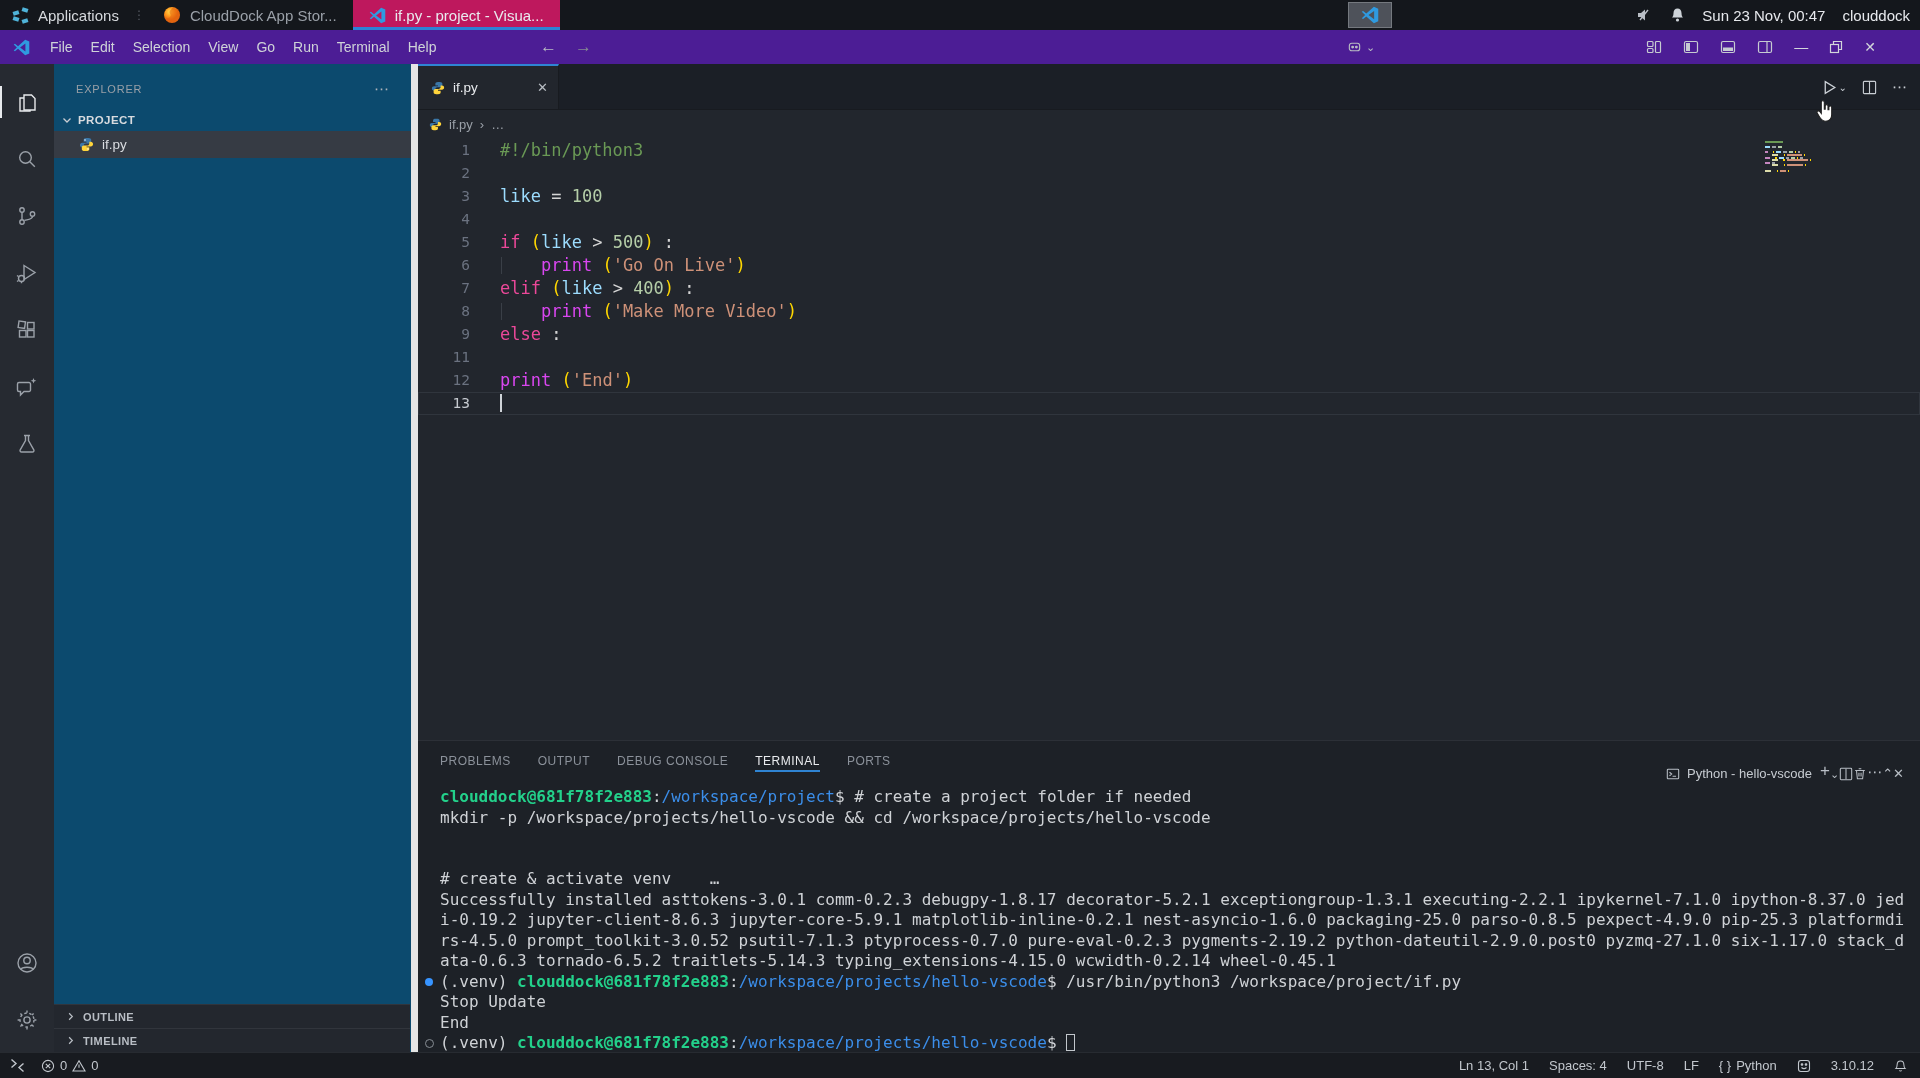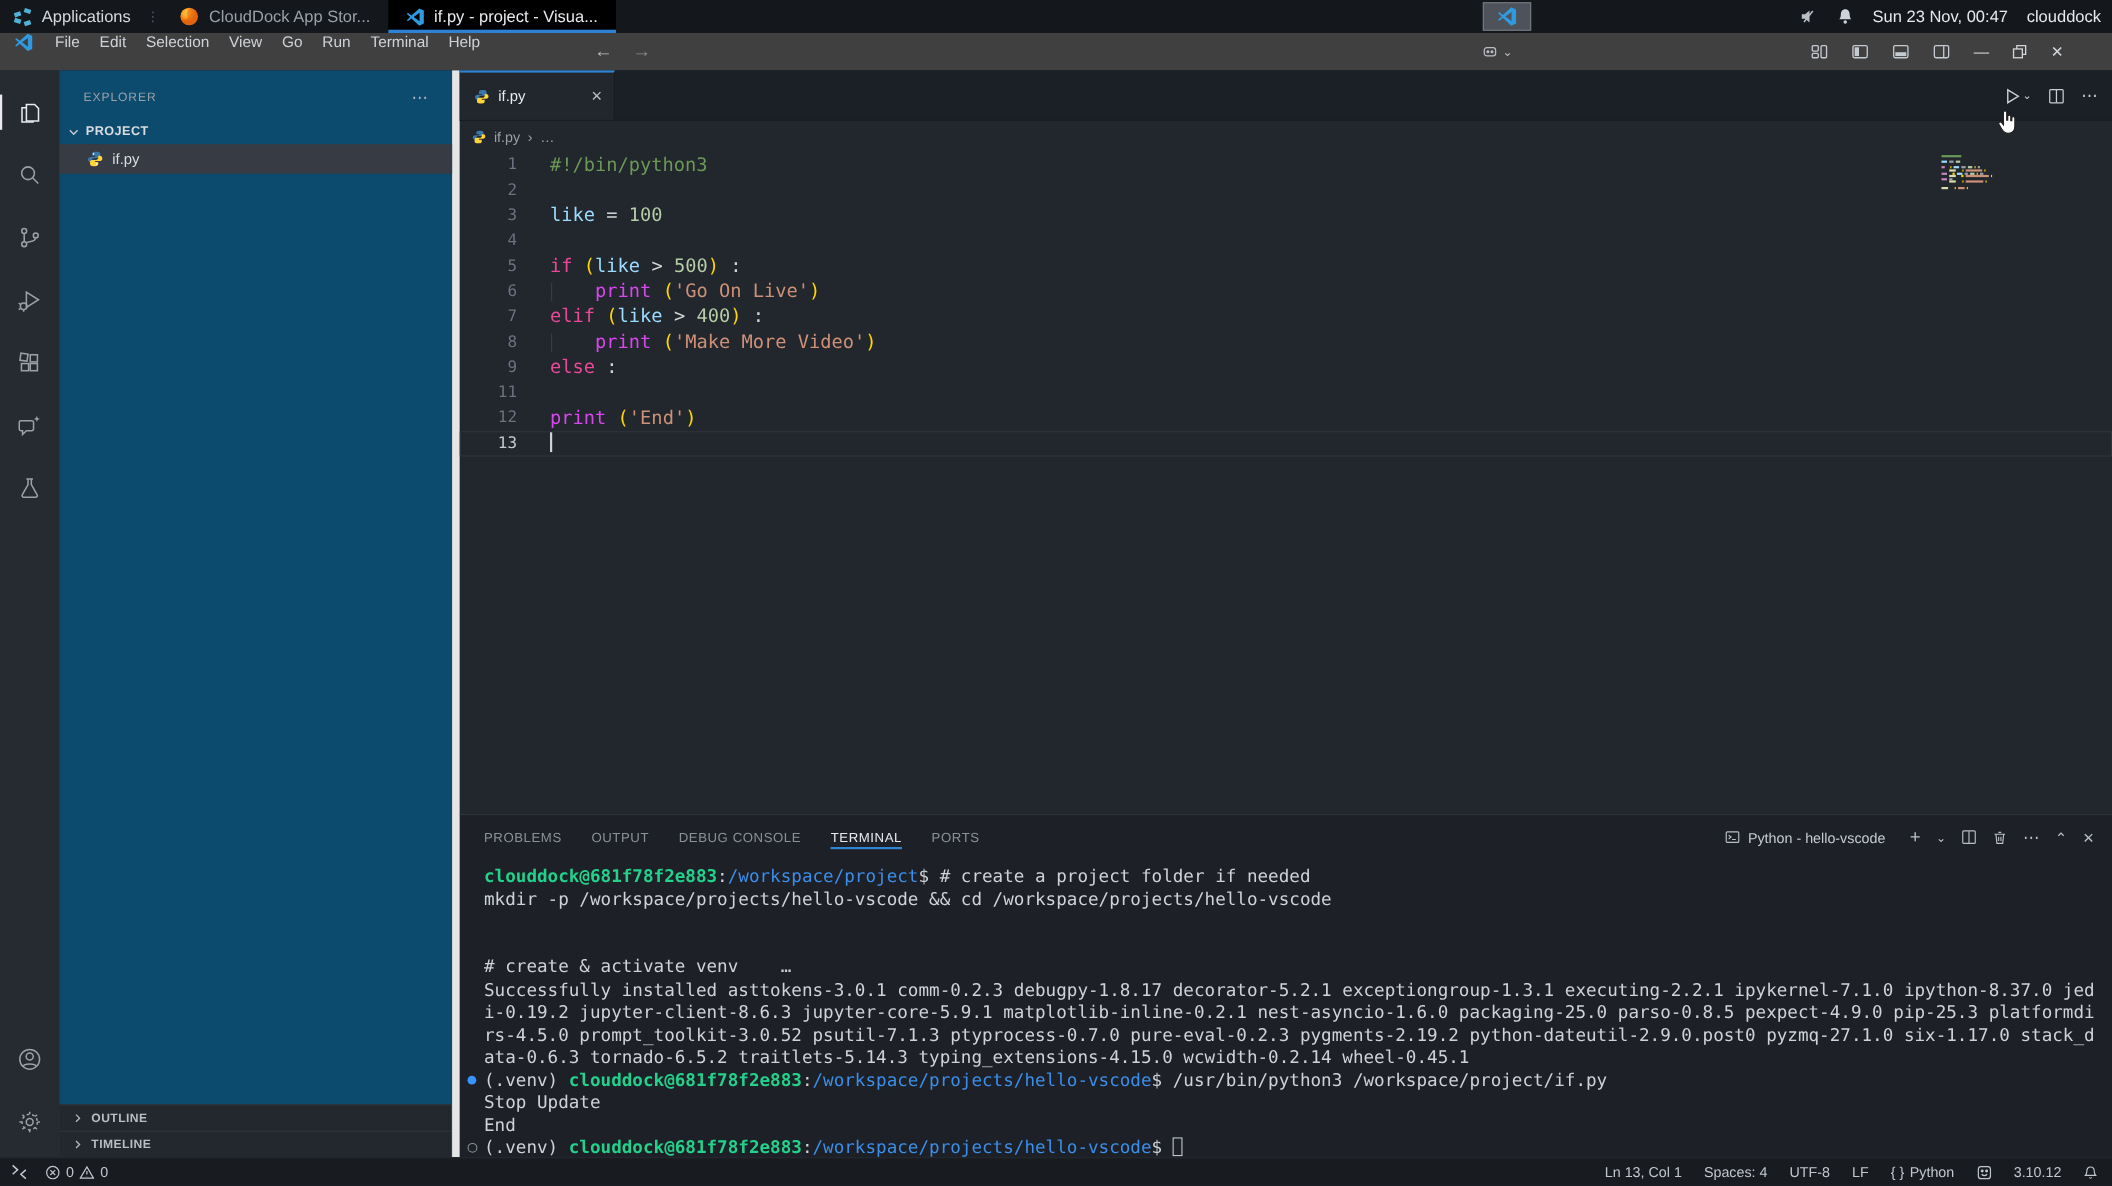--- a/index.html
+++ b/index.html
@@ -6,26 +6,26 @@
   html,body{width:1920px;height:1078px;overflow:hidden}
   body{position:relative;background:#22262d;font-family:"Liberation Sans",sans-serif;color:#ccc}
   svg{display:block}
 
   
   #taskbar{position:absolute;left:0;top:0;right:0;height:30px;background:#14171c;display:flex;align-items:center;font-size:15px;color:#d6d9dd}
   .tb-left{display:flex;align-items:stretch;height:100%}
   .tb-apps{display:flex;align-items:center;gap:9px;padding:0 12px}
   .tb-sep{display:flex;align-items:center;color:#565b63;font-size:12px;padding:0 2px}
   .tb-task{display:flex;align-items:center;gap:9px;padding:0 16px;color:#9aa0a8}
-  .tb-task.active{background:#000000;color:#e9ebef;border-bottom:3px solid #2e82d6;padding-top:3px}
+  .tb-task.active{background:#be185d;color:#e9ebef;border-bottom:3px solid #2e82d6;padding-top:3px}
   .tb-box{position:absolute;left:1348px;top:2px;width:44px;height:26px;background:#4e525a;border:1px solid #75797f;display:flex;align-items:center;justify-content:center}
   .tb-right{position:absolute;right:10px;top:0;height:30px;display:flex;align-items:center;gap:17px;color:#e7e9ed}
 
   
-  #titlebar{position:absolute;left:0;top:30px;right:0;height:34px;background:#404040;display:flex;align-items:flex-start;font-size:14px;color:#cfd3d8}
+  #titlebar{position:absolute;left:0;top:30px;right:0;height:34px;background:#4c1d95;display:flex;align-items:center;font-size:14px;color:#cfd3d8}
   #titlebar .logo{margin:0 11px 0 13px}
   .menu-item{padding:0 9px}
   .nav-arrows{position:absolute;left:540px;top:0;height:34px;display:flex;gap:18px;align-items:center;font-size:17px;color:#b9bdc3}
   .nav-arrows .fwd{color:#878c93}
   .searchbox{position:absolute;left:606px;top:37px;width:724px;height:25px;background:#282c33;border:1px solid #4a4f57;border-radius:5px;display:flex;align-items:center;justify-content:center;gap:7px;color:#b0b5bc;font-size:13.5px}
   .copilot{position:absolute;left:1347px;top:0;height:34px;display:flex;align-items:center;gap:4px;color:#b9bdc3;font-size:11px}
   .tb-controls{position:absolute;right:0;top:0;height:34px;display:flex;align-items:center;gap:21px;padding-right:44px;color:#c6cbd1}
   .win-glyph{font-size:14px;color:#d2d6db}
 
   
@@ -66,21 +66,21 @@
   #minimap{position:absolute;right:107px;top:77px;width:48px}
   .mm-row{height:2.1px;margin-bottom:.5px;display:flex}
   .mm-row i{display:block;height:2px;margin-right:2px}
 
   
   #panel{position:absolute;left:418px;top:740px;right:0;height:312px;background:#1d2127;border-top:1px solid #2c3037}
   .p-tabs{display:flex;align-items:center;height:40px;padding-left:22px;font-size:12px;letter-spacing:.5px;color:#8b919a}
   .p-tab{margin-right:27px;position:relative;height:100%;display:flex;align-items:center}
   .p-tab.active{color:#e9ebee}
   .p-tab.active::after{content:'';position:absolute;left:0;right:0;bottom:9px;height:2px;background:#2f84d3}
-  .p-controls{position:absolute;right:16px;top:0;height:40px;display:flex;align-items:center;gap:14px;color:#b9bfc6}
+  .p-controls{position:absolute;right:16px;top:0;height:40px;display:flex;align-items:flex-end;color:#b9bfc6}
   .p-termlabel{display:flex;align-items:center;gap:7px;font-size:13px;color:#c6cbd1;margin-right:8px}
   .p-glyph{font-size:15px;color:#b9bfc6}
   #term{position:absolute;left:22px;top:46px;right:6px;font-family:"DejaVu Sans Mono",monospace;font-size:16px}
   .tline{height:20.5px;line-height:20.5px;white-space:pre;position:relative}
   .t-u{color:#23d18b;font-weight:bold}
   .t-p{color:#3b8eea;font-weight:normal}
   .t-t{color:#cfd2d6}
   .deco{position:absolute;left:-15px;top:6px;width:8px;height:8px;border-radius:50%}
   .deco.dot{background:#3794ff}
   .deco.hollow{width:9px;height:9px;border:1.5px solid #878d94;background:transparent}

